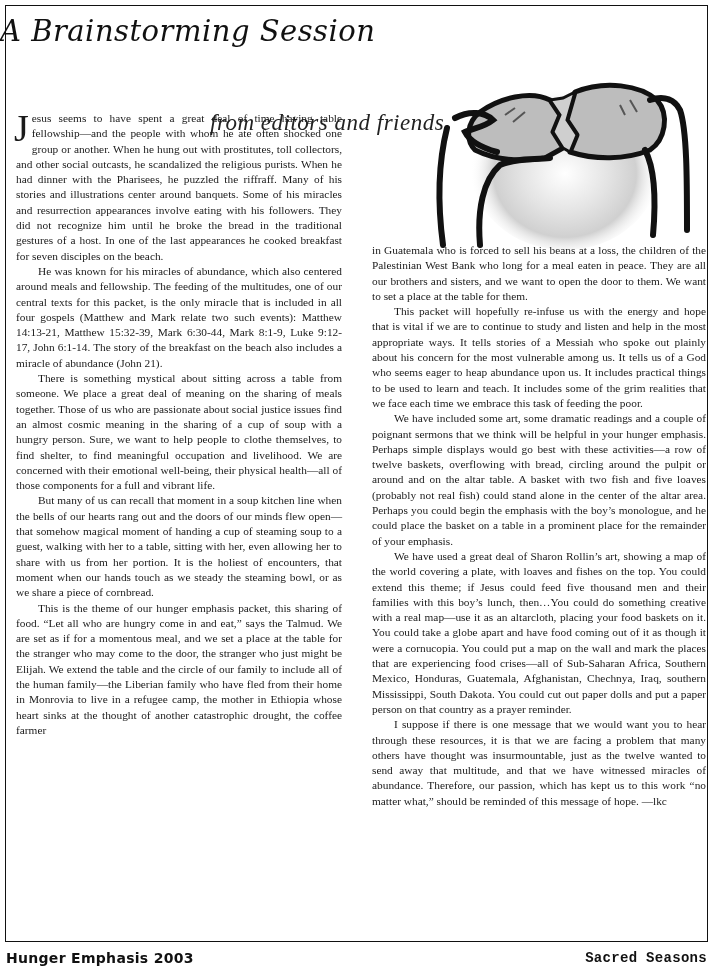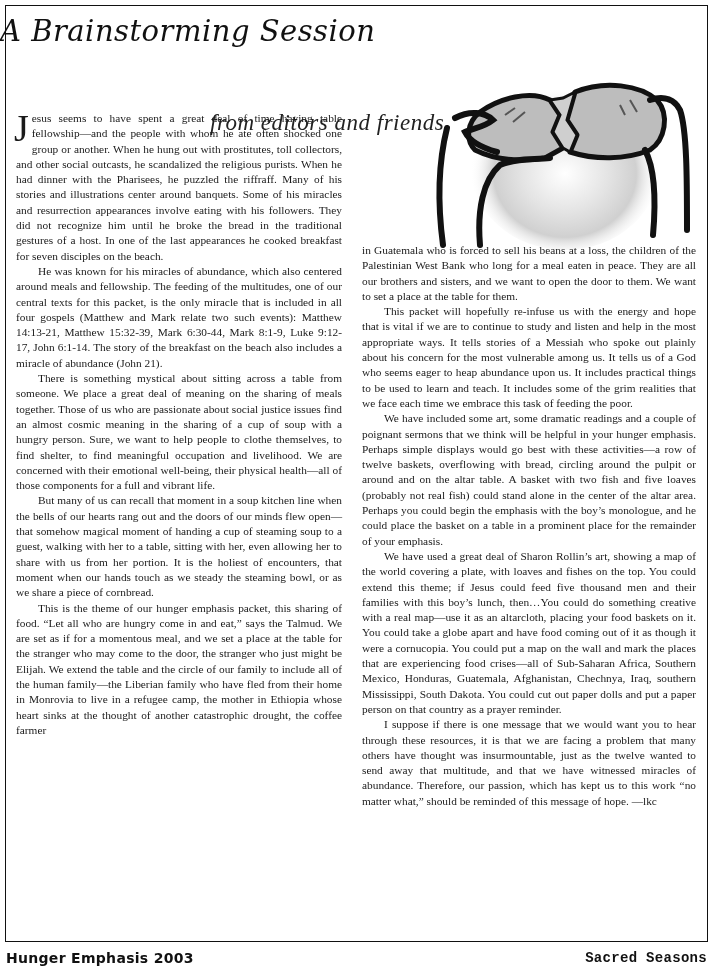--- a/index.html
+++ b/index.html
@@ -3,21 +3,21 @@
 <meta charset="utf-8">
 <style>
   html, body { margin: 0; padding: 0; background: #ffffff; }
   body { width: 715px; height: 975px; position: relative; overflow: hidden; font-family: "Liberation Serif", "DejaVu Serif", serif; color: #1a1a1a; }
   .frame { position: absolute; left: 5px; top: 5px; width: 703px; height: 937px; border: 1.5px solid #111; box-sizing: border-box; }
   .title { position: absolute; left: 0; width: 715px; top: 14px; text-align: left; font-family: "DejaVu Serif", serif; font-style: italic; font-size: 29px; letter-spacing: 0.5px; color: #111; }
   .subtitle { position: absolute; left: 210px; top: 70px; width: 300px; text-align: left; font-family: "Liberation Serif", serif; font-style: italic; font-size: 23px; color: #222; letter-spacing: 0.5px; margin-top: 40px; }
   .art { position: absolute; left: 425px; top: 70px; width: 285px; height: 180px; }
   .col { position: absolute; font-size: 11.35px; line-height: 15.3px; text-align: justify; }
   .col-left { left: 16px; top: 111px; width: 326px; }
-  .col-right-top { left: 362px; top: 243px; width: 334px; }
+  .col-right-top { left: 372px; top: 243px; width: 334px; }
   .col p { margin: 0; text-indent: 22px; }
   .col p.noindent { text-indent: 0; }
   .dropcap { float: left; font-size: 38px; line-height: 30px; padding-right: 3px; margin-top: 2px; margin-left: -2px; }
   .footer { position: absolute; top: 950px; font-family: "DejaVu Sans", sans-serif; font-weight: bold; font-size: 14px; color: #111; letter-spacing: 0.3px; text-align: center; }
   .footer-left { left: 6px; }
   .footer-right { right: 8px; font-family: Liberation Mono, monospace; }
 </style>
 </head>
 <body>
 

